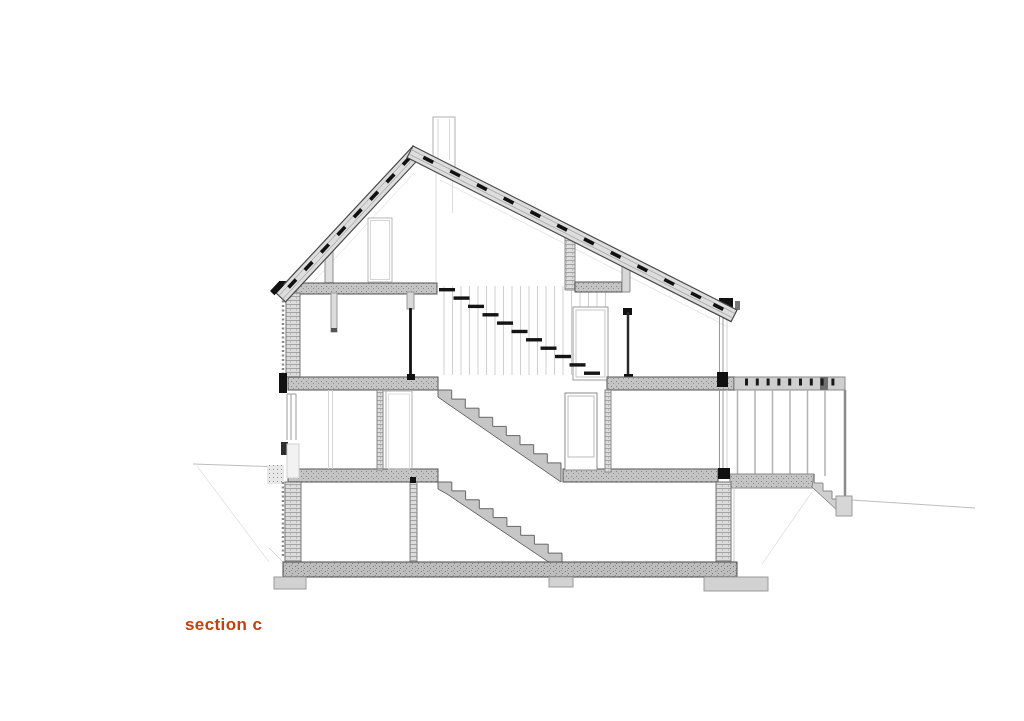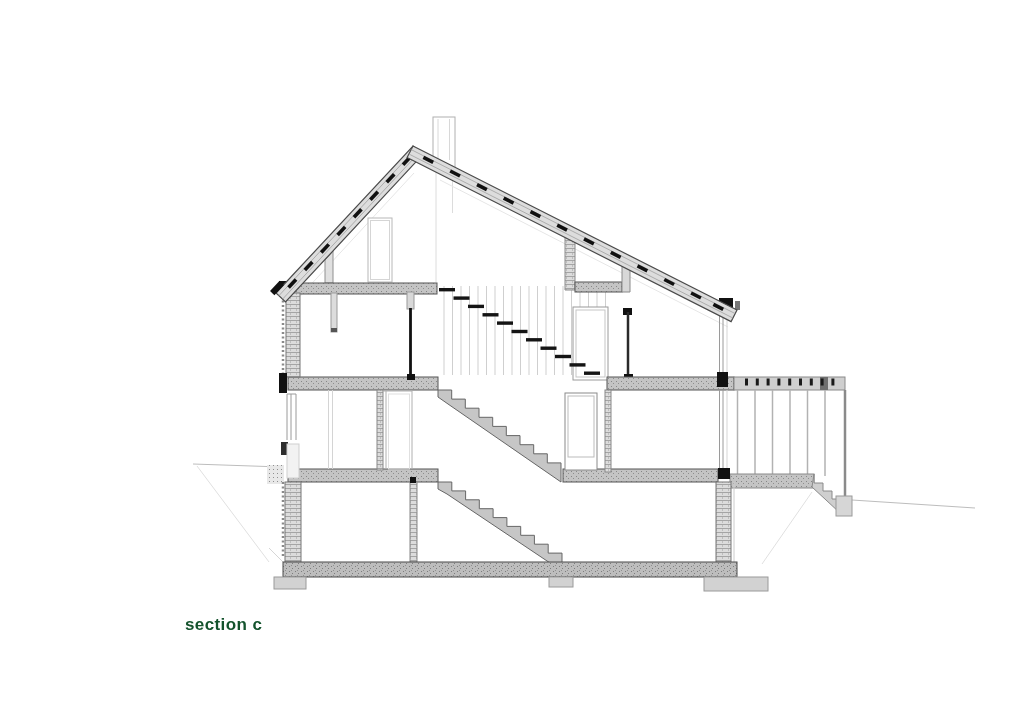--- a/index.html
+++ b/index.html
@@ -1,20 +1,20 @@
 <!DOCTYPE html>
 <html><head>
 <meta charset="utf-8">
 <style>
   html,body{margin:0;padding:0;background:#ffffff;}
   .stage{position:relative;width:1024px;height:721px;background:#ffffff;overflow:hidden;
          font-family:"Liberation Sans", sans-serif;}
   .stage svg{position:absolute;left:0;top:0;}
   .sheet-label{position:absolute;left:185px;top:615px;font-size:17px;font-weight:700;
-               letter-spacing:.4px;color:#14532d;}
+               letter-spacing:.4px;color:#c2410c;}
 </style>
 </head>
 <body>
 
 <div class="stage">
 <svg width="1024" height="721" viewBox="0 0 1024 721">
   <defs>
     <pattern id="stipple" width="5" height="5" patternUnits="userSpaceOnUse">
       <rect width="5" height="5" fill="#c4c4c4"></rect>
       <rect x="1" y="1" width="1" height="1" fill="#878787"></rect>

